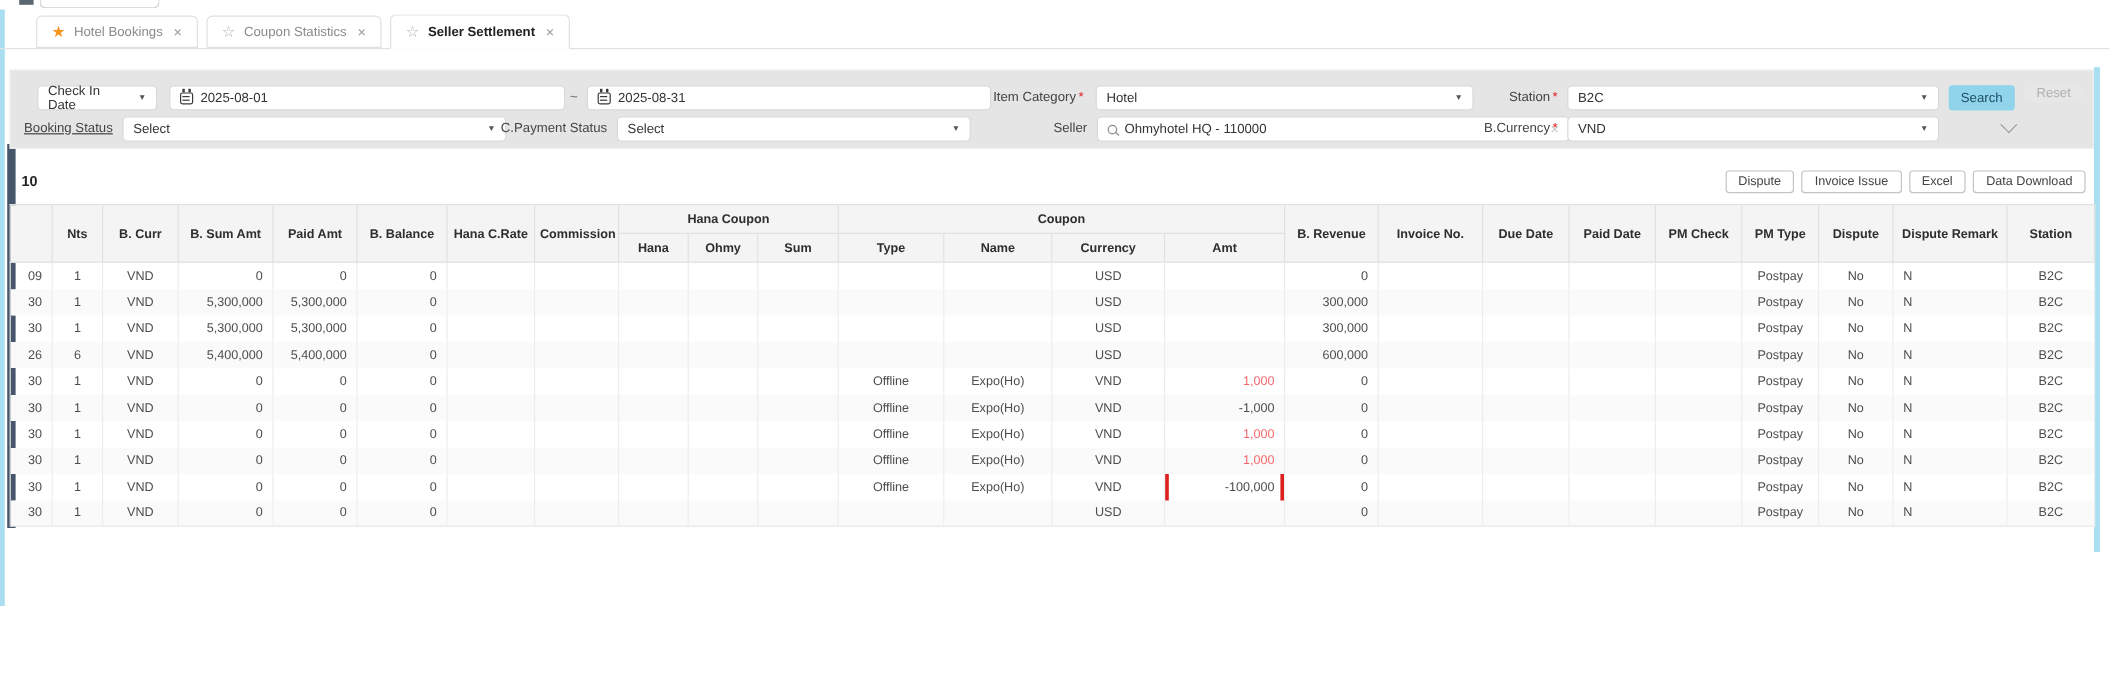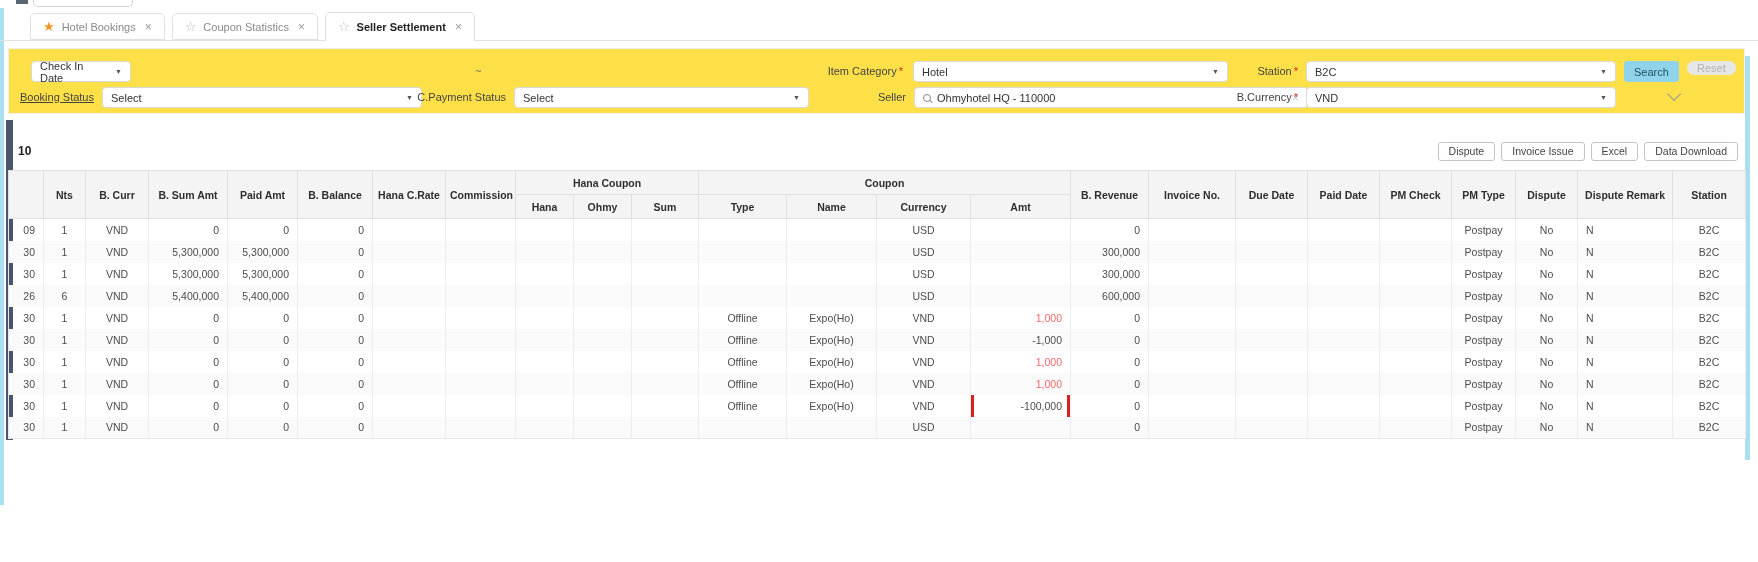--- a/index.html
+++ b/index.html
@@ -21,21 +21,21 @@
   .tab { display:inline-flex; align-items:center; gap:7px; padding:0 12px; height:27px;
     border:1px solid #e0e0e0; border-radius:5px 5px 0 0; background:#fff; margin-right:7px;
     font-size:11px; color:#8a8a8a; position:relative; }
   .tab.active { height:29px; margin-bottom:-1px; border-bottom:1px solid #fff; z-index:2;
     color:#222; font-weight:bold; }
   .star-filled { color:#f7941d; font-size:13px; }
   .star-outline { color:#b9b9b9; font-size:13px; font-weight:normal; }
   .tab-close { color:#9a9a9a; font-size:12px; font-weight:normal; margin-left:2px; }
 
   
-  .filters { left:8px; top:48px; width:1737px; height:66px; background:#fde047; border:1px solid #efefef; }
+  .filters { left:8px; top:58px; width:1737px; height:66px; background:#e5e5e5; border:1px solid #efefef; }
   .fld { position:absolute; height:21px; border:1px solid #d9d9d9; border-radius:4px; background:#fff;
     display:flex; align-items:center; padding:0 8px; font-size:11px; color:#333; gap:6px; }
   .fld .caret { margin-left:auto; font-size:7px; color:#555; }
   .flabel { position:absolute; height:21px; line-height:21px; font-size:11px; color:#444; text-align:right; }
   .req { color:#e02323; margin-left:2px; }
   .dash { position:absolute; font-size:11px; color:#666; }
   .cal-icon { width:11px; height:10px; border:1.4px solid #3a3a3a; border-radius:2px; position:relative; flex:0 0 auto; }
   .cal-icon::before { content:''; position:absolute; left:1px; top:-4px; width:2px; height:3px; background:#3a3a3a; box-shadow:5px 0 0 #3a3a3a; }
   .cal-icon::after { content:''; position:absolute; left:1px; top:2px; width:6px; height:1.5px; background:#3a3a3a; box-shadow:0 3px 0 #3a3a3a; }
   .mag-icon { width:8px; height:8px; border:1.3px solid #8a8a8a; border-radius:50%; position:relative; flex:0 0 auto; }
@@ -97,21 +97,29 @@
     <span class="tab-close">×</span>
   </div>
 </div>
 
 <div class="abs filters">
 
   <div class="fld" style="left:22px; top:12px; width:100px;">
     <span>Check In Date</span>
     <span class="caret">▼</span>
   </div>
+  <div class="fld" style="left:132px; top:12px; width:330px;">
+    <span class="cal-icon"></span>
+    <span>2025-08-01</span>
+  </div>
   <span class="dash" style="left:466px; top:16px;">~</span>
+  <div class="fld" style="left:480px; top:12px; width:337px;">
+    <span class="cal-icon"></span>
+    <span>2025-08-31</span>
+  </div>
   <div class="flabel" style="left:756px; top:12px; width:138px;">
     <span>Item Category</span><span class="req">*</span>
   </div>
   <div class="fld" style="left:904px; top:12px; width:315px;">
     <span>Hotel</span>
     <span class="caret">▼</span>
   </div>
   <div class="flabel" style="left:1165px; top:12px; width:124px;">
     <span>Station</span><span class="req">*</span>
   </div>

